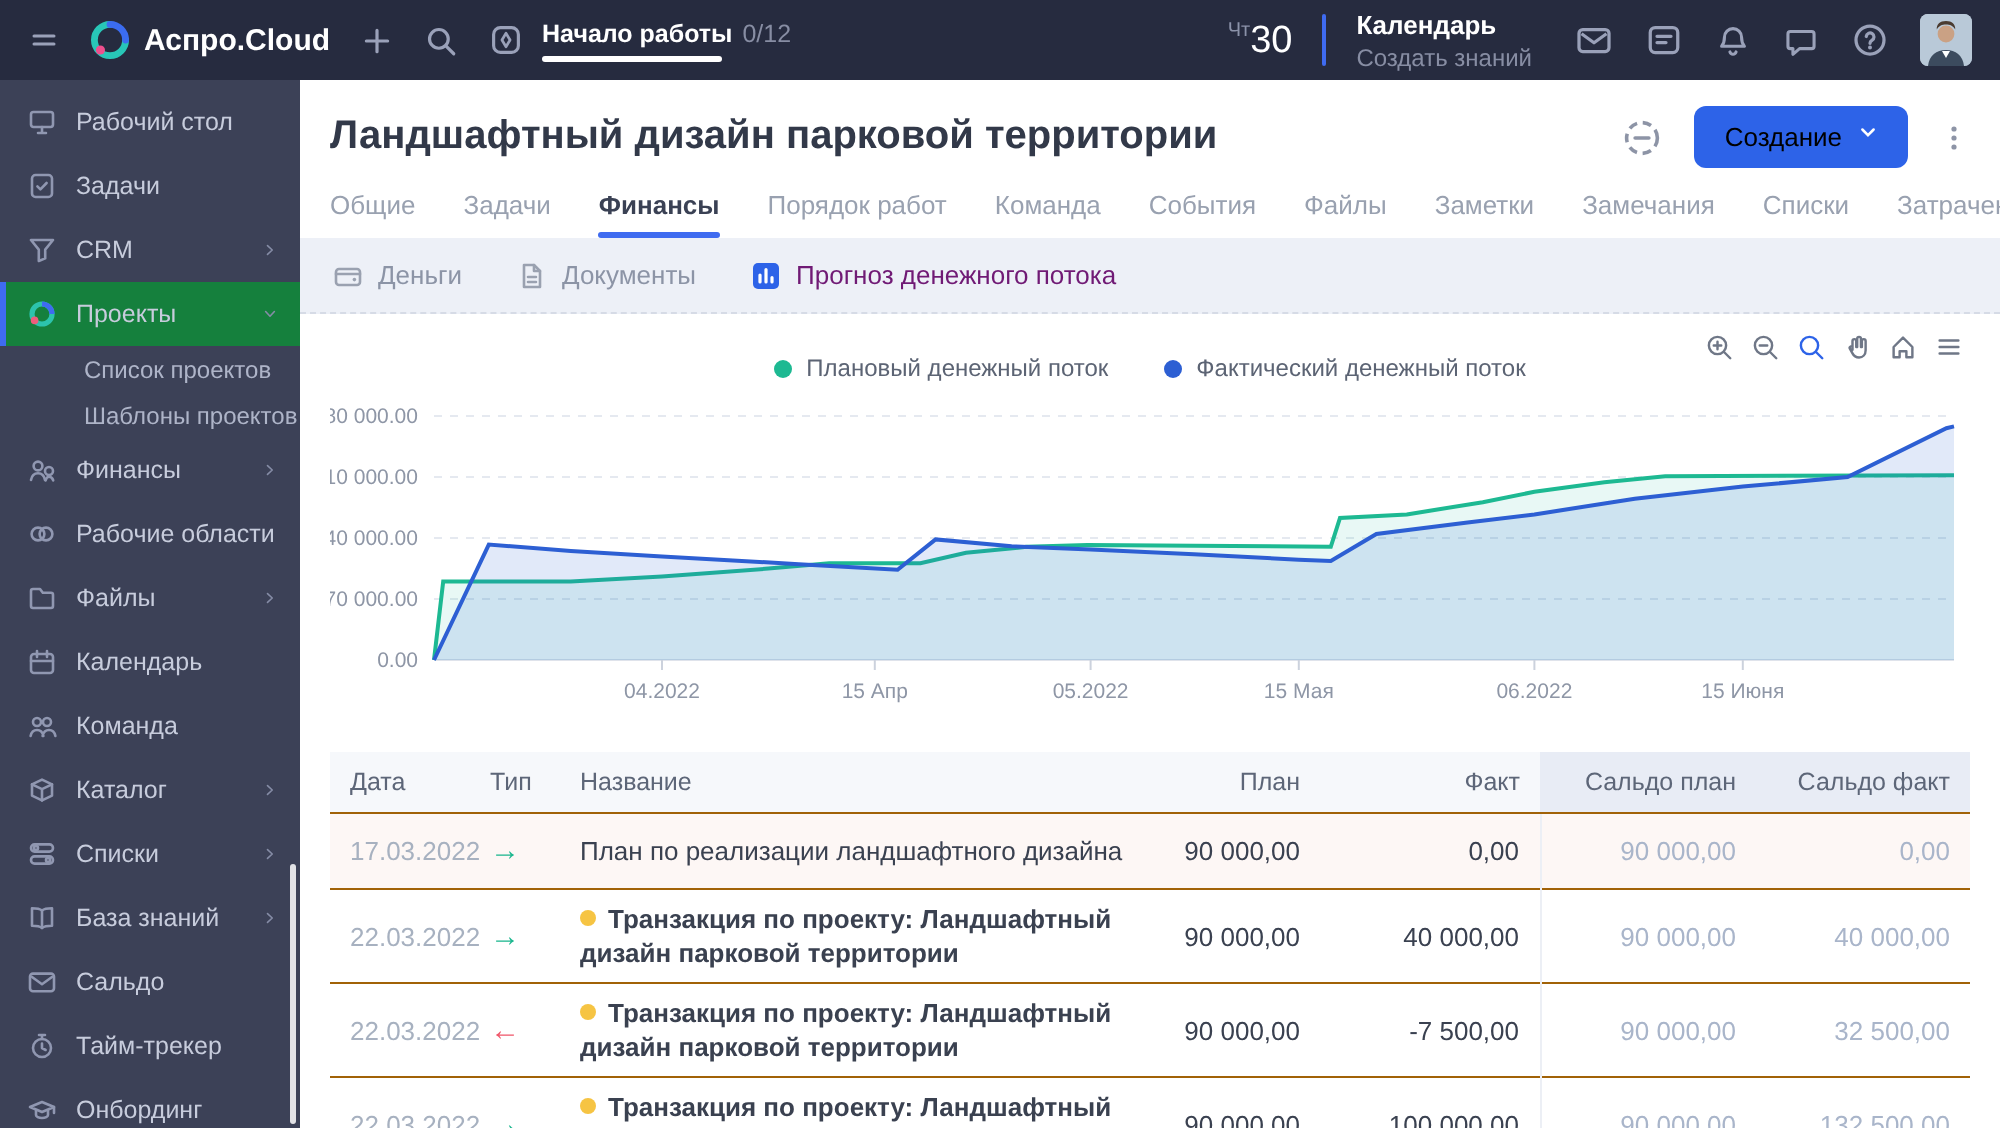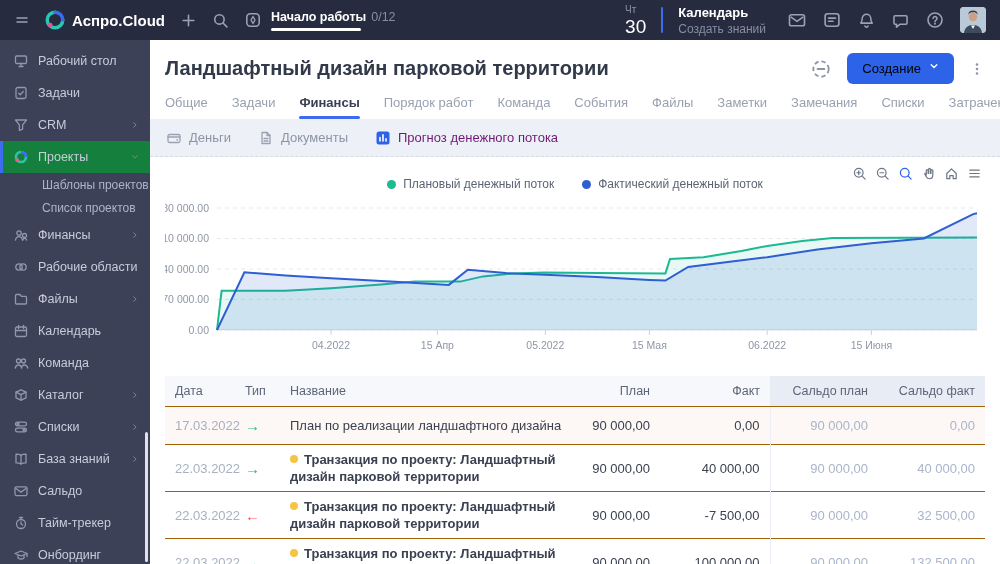--- a/index.html
+++ b/index.html
@@ -11,21 +11,21 @@
 .tb-left,.tb-right{display:flex;align-items:center}
 .tb-left{gap:15px}
 .tb-right{gap:15px}
 .icon-btn{color:#9aa1b9;display:flex;align-items:center;cursor:pointer}
 .logo{display:flex;align-items:center;gap:7px;color:#fff;font-weight:bold;font-size:15px;cursor:pointer}
 .onboard{display:flex;align-items:center;gap:9px;cursor:pointer}
 .onb-col{display:flex;flex-direction:column}
 .onb-row{font-size:12.5px;color:#fff;font-weight:bold;white-space:nowrap}
 .onb-prog{color:#878da3;font-weight:normal;margin-left:5px}
 .onb-bar{width:90px;height:3px;background:#fff;border-radius:2px;margin-top:4px}
-.date-blk{display:flex;flex-direction:column;line-height:1;cursor:pointer}
+.date-blk{display:flex;flex-direction:row;line-height:1;cursor:pointer}
 .wd{font-size:10px;color:#8b92a9;margin-bottom:2px}
 .dn{font-size:19px;color:#fff}
 .tb-divider{width:2px;height:26px;background:#3f6bf0;border-radius:1px}
 .cal-blk{cursor:pointer;margin-right:6px}
 .cal-title{color:#fff;font-weight:bold;font-size:13px}
 .cal-sub{color:#878da3;font-size:12px;margin-top:2px}
 .avatar{width:26px;height:26px;border-radius:4px;overflow:hidden;cursor:pointer;background:linear-gradient(140deg,#cdd8e4,#9fb2c4)}
 
 .shell{display:flex;flex:1;min-height:0}
 .sidebar{width:150px;flex:0 0 150px;background:#3c4157;padding-top:5px;position:relative}
@@ -220,22 +220,22 @@
                 <circle cx="4.3" cy="11.2" r="1.9" fill="#ee5d7c"></circle>
               </svg>
             </span>
          <span>Проекты</span>
          <span class="side-chev">
               <svg width="10" height="10" viewBox="0 0 16 16" fill="none" stroke="currentColor" stroke-width="1.3" stroke-linecap="round" stroke-linejoin="round">
                 <path d="M4.5 6l3.5 3.8L11.5 6"></path>
               </svg>
             </span>
        </div>
+          <div class="side-sub">Список проектов</div>
           <div class="side-sub">Шаблоны проектов</div>
-          <div class="side-sub">Список проектов</div>
           <div class="side-item">
          <span class="side-ico">
               <svg width="16" height="16" viewBox="0 0 16 16" fill="none" stroke="currentColor" stroke-width="1.3" stroke-linecap="round" stroke-linejoin="round">
                 <circle cx="6" cy="6" r="2.2"></circle>
                 <path d="M2.5 13c.4-2.3 1.7-3.4 3.5-3.4s3.1 1.1 3.5 3.4"></path>
                 <circle cx="11.5" cy="8.5" r="2"></circle>
                 <path d="M9.8 13.2c.3-1.2 1-1.8 1.7-1.8 1 0 1.8.7 2.1 1.8"></path>
               </svg>
             </span>
          <span>Финансы</span>

